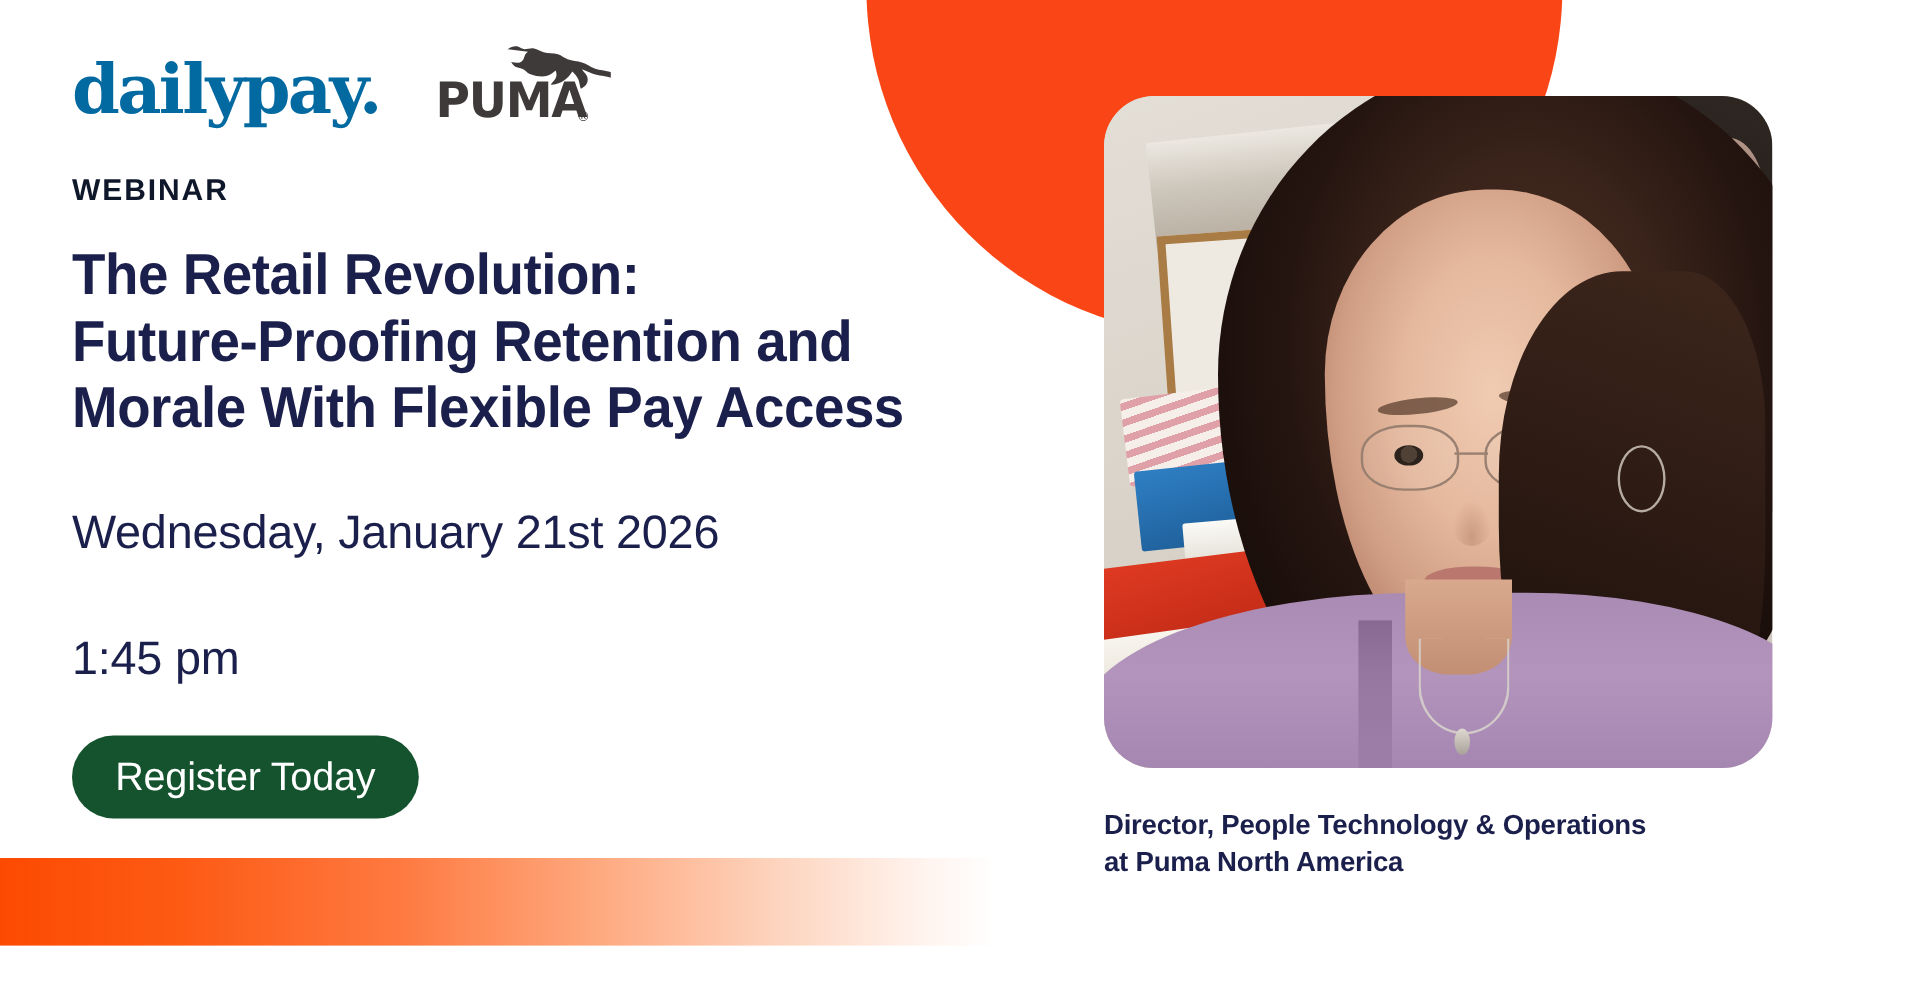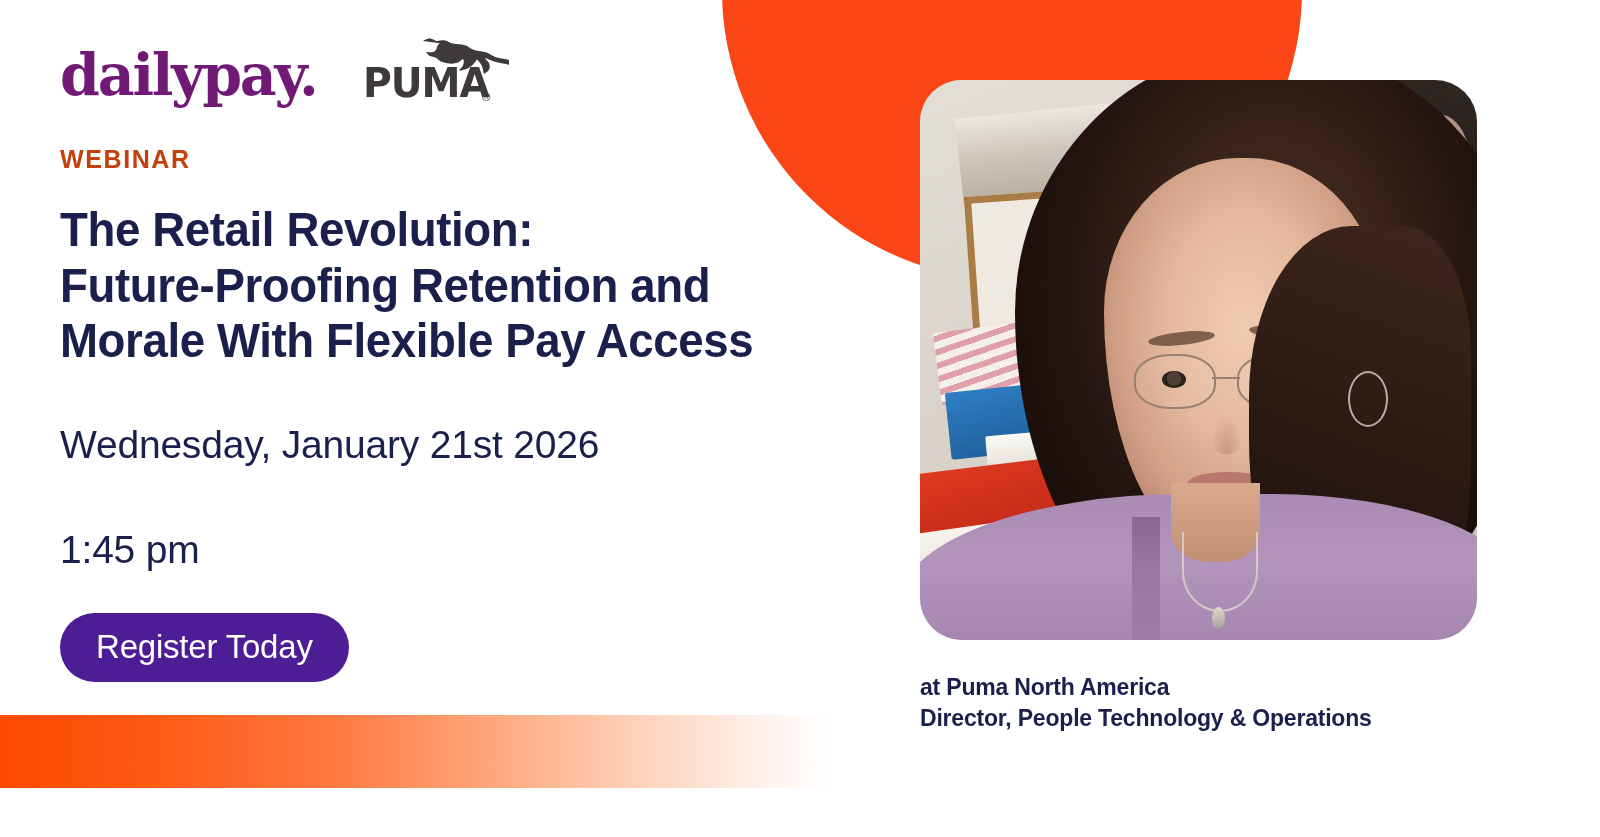--- a/index.html
+++ b/index.html
@@ -55,21 +55,21 @@
     align-items: center;
     gap: 46px;
     padding-top: 38px;
     height: 72px;
   }
 
   .dailypay-logo {
     font-family: "DejaVu Serif", serif;
     font-weight: bold;
     font-size: 57px;
-    color: #701a75;
+    color: #0369a1;
     letter-spacing: -2.2px;
     line-height: 1;
     white-space: nowrap;
   }
 
   .puma-logo {
     position: relative;
     width: 148px;
     height: 72px;
   }
@@ -99,21 +99,21 @@
     font-size: 11px;
     color: #3E3A39;
   }
 
   .eyebrow {
     margin-top: 37px;
     font-family: "Liberation Sans", sans-serif;
     font-weight: bold;
     font-size: 25px;
     letter-spacing: 1.6px;
-    color: #c2410c;
+    color: #0f172a;
     line-height: 1;
   }
 
   .headline {
     margin-top: 30px;
     font-family: "Liberation Sans", sans-serif;
     font-weight: bold;
     font-size: 48px;
     line-height: 1.16;
     color: #1B1F4B;
@@ -131,21 +131,21 @@
     line-height: 1.45;
     color: #1B1F4B;
     letter-spacing: -0.2px;
   }
   .datetime div { white-space: nowrap; margin-top: 48px; }
 
   .cta-button {
     display: inline-block;
     margin-top: 35px;
     padding: 17px 36px 19px 36px;
-    background: #4c1d95;
+    background: #14532d;
     color: #ffffff;
     border: none;
     border-radius: 999px;
     font-family: "Liberation Sans", sans-serif;
     font-size: 33px;
     line-height: 1;
     cursor: pointer;
     letter-spacing: -0.2px;
   }
 
@@ -418,18 +418,18 @@
       <div class="ph-shirt"></div>
       <div class="ph-shirt-fold"></div>
       <div class="ph-neck"></div>
       <div class="ph-necklace"></div>
       <div class="ph-pendant"></div>
     </div>
   </div>
 
   <div class="speaker">
     <div class="speaker-role">
+      <div>Director, People Technology &amp; Operations</div>
       <div>at Puma North America</div>
-      <div>Director, People Technology &amp; Operations</div>
     </div>
   </div>
 
 </div>
 
 </body></html>

